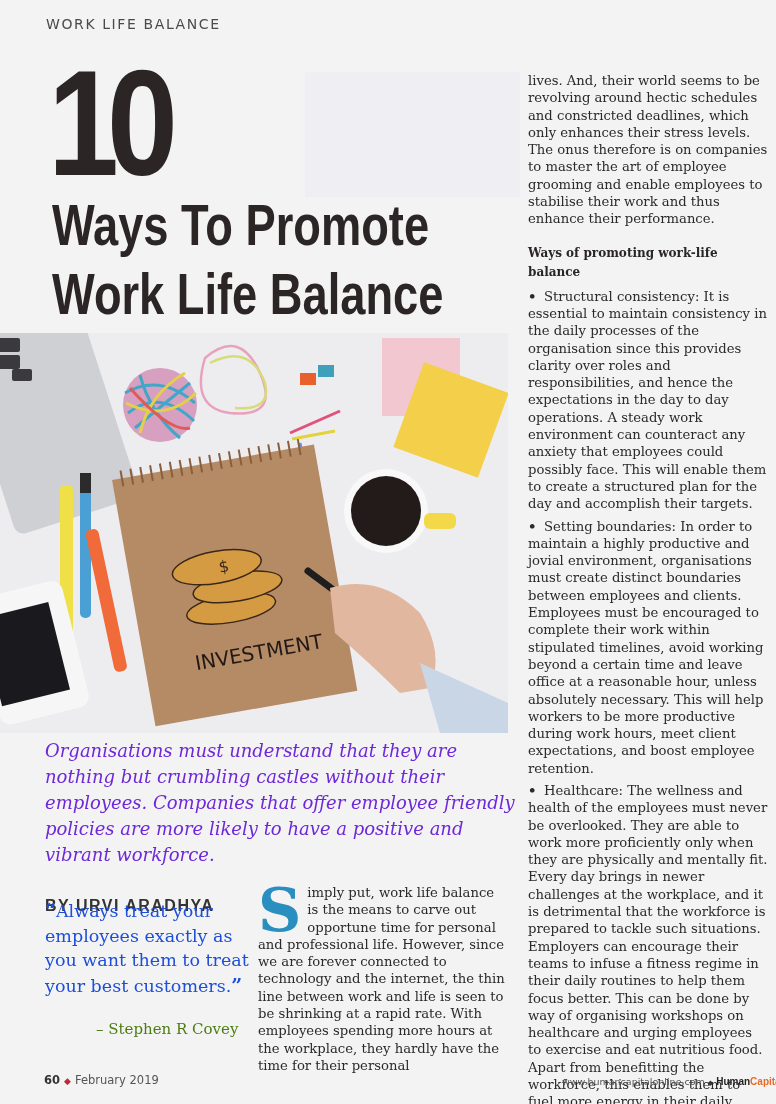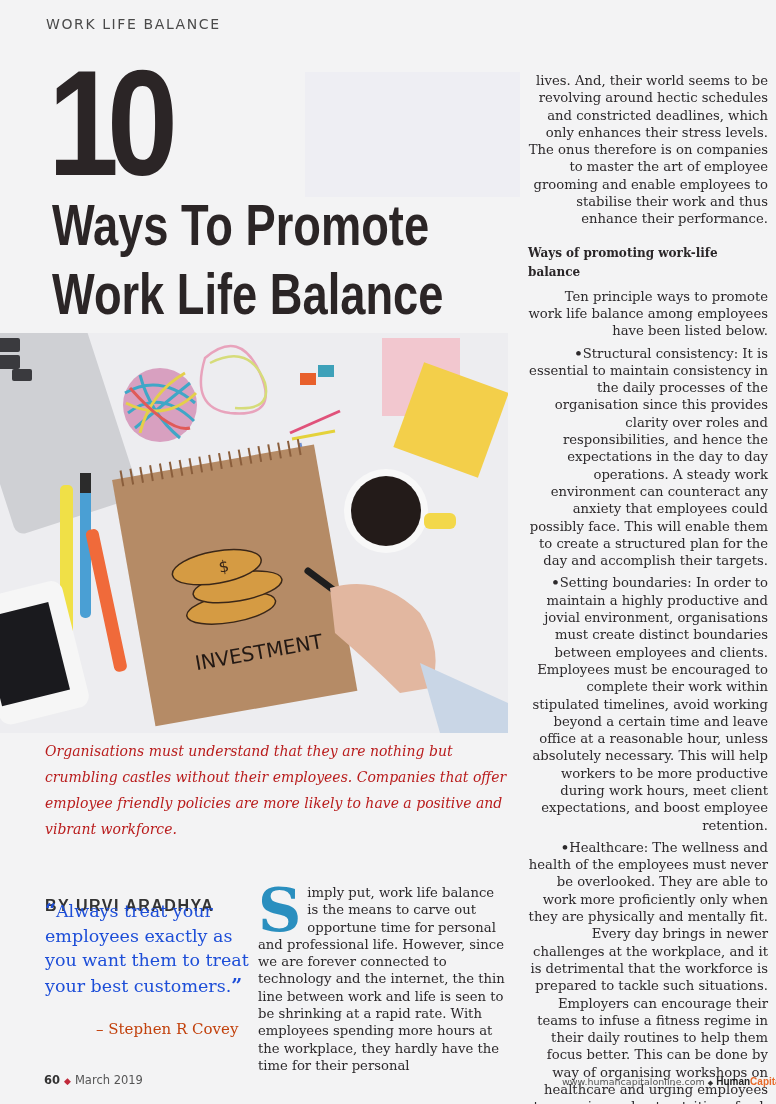--- a/index.html
+++ b/index.html
@@ -30,46 +30,46 @@
   .t1 { top: 196px; }
   .t2 { top: 265px; }
 
   .photo {
     position: absolute; left: 0; top: 333px; width: 508px; height: 400px;
     background: #ececee; overflow: hidden;
   }
   .caption {
     position: absolute; left: 45px; top: 738px; width: 470px;
     font-family: "DejaVu Serif", serif; font-style: italic;
-    font-size: 14px; line-height: 26px; color: #b91c1c;
+    font-size: 18px; line-height: 26px; color: #6d28d9;
   }
   .byline {
     position: absolute; left: 45px; top: 897px;
     font-family: Liberation Sans, sans-serif; font-size: 16px; letter-spacing: 1.5px;
     color: #333; font-weight: bold;
   }
   .quote {
     position: absolute; left: 45px; top: 898px; width: 220px;
     font-family: "DejaVu Serif", serif; font-size: 17.5px; line-height: 24.5px; color: #1d4ed8;
   }
   .quote .qm { font-weight: bold; font-size: 19px; }
   .quote-author {
     position: absolute; left: 96px; top: 1020px;
-    font-family: "DejaVu Serif", serif; font-size: 15px; color: #c2410c;
+    font-family: "DejaVu Serif", serif; font-size: 15px; color: #4d7c0f;
   }
   .body-col {
     font-family: "DejaVu Serif", serif; font-size: 13.2px; line-height: 17.3px; color: #2c292b;
   }
   .col-mid { position: absolute; left: 258px; top: 884px; width: 248px; }
   .dropcap {
     float: left; font-family: "DejaVu Serif", serif; font-size: 60px; line-height: 48px;
     color: #2a8fbf; margin: 2px 6px 0 0; font-weight: bold;
   }
   .col-right { position: absolute; left: 528px; top: 72px; width: 240px; }
-  .col-right p { margin: 0; text-align: right; }
+  .col-right p { margin: 0; }
   .h2 {
     font-family: "DejaVu Serif", serif; font-size: 12px; line-height: 19px; font-weight: bold;
     color: #2a2628; margin: 16px 0 6px 0;
   }
   .bullet { margin-top: 5px !important; }
   .bullet .dot { display: inline-block; width: 16px; font-weight: bold; }
   .bullet b { font-weight: normal; }
 
   .footer-left {
     position: absolute; left: 44px; top: 1073px;
@@ -189,25 +189,24 @@
 <div class="quote-author">– Stephen R Covey</div>
 
 <div class="body-col col-mid">
   <span class="dropcap">S</span>
   <span>imply put, work life balance is the means to carve out opportune time for personal and professional life. However, since we are forever connected to technology and the internet, the thin line between work and life is seen to be shrinking at a rapid rate. With employees spending more hours at the workplace, they hardly have the time for their personal</span>
 </div>
 
 <div class="body-col col-right">
   <p>lives. And, their world seems to be revolving around hectic schedules and constricted deadlines, which only enhances their stress levels. The onus therefore is on companies to master the art of employee grooming and enable employees to stabilise their work and thus enhance their performance.</p>
   <div class="h2">Ways of promoting work-life balance</div>
-  <p>Ten principle ways to promote work life balance among employees have been listed below.</p>
   <p class="bullet"><span class="dot">•</span><b>Structural consistency:</b><span> It is essential to maintain consistency in the daily processes of the organisation since this provides clarity over roles and responsibilities, and hence the expectations in the day to day operations. A steady work environment can counteract any anxiety that employees could possibly face. This will enable them to create a structured plan for the day and accomplish their targets.</span></p>
   <p class="bullet"><span class="dot">•</span><b>Setting boundaries:</b><span> In order to maintain a highly productive and jovial environment, organisations must create distinct boundaries between employees and clients. Employees must be encouraged to complete their work within stipulated timelines, avoid working beyond a certain time and leave office at a reasonable hour, unless absolutely necessary. This will help workers to be more productive during work hours, meet client expectations, and boost employee retention.</span></p>
   <p class="bullet"><span class="dot">•</span><b>Healthcare:</b><span> The wellness and health of the employees must never be overlooked. They are able to work more proficiently only when they are physically and mentally fit. Every day brings in newer challenges at the workplace, and it is detrimental that the workforce is prepared to tackle such situations. Employers can encourage their teams to infuse a fitness regime in their daily routines to help them focus better. This can be done by way of organising workshops on healthcare and urging employees to exercise and eat nutritious food. Apart from benefitting the workforce, this enables them to fuel more energy in their daily chores and aids them to work with ease.</span></p>
 
 </div>
 
 <div class="footer-left">
-  <span class="pg">60</span><span class="diamond">◆</span><span>March 2019</span>
+  <span class="pg">60</span><span class="diamond">◆</span><span>February 2019</span>
 </div>
 <div class="footer-right">
   <span>www.humancapitalonline.com</span><span class="diamond">◆</span><span class="brand-a">Human</span><span class="brand-b">Capital</span>
 </div>
 
 </body></html>

